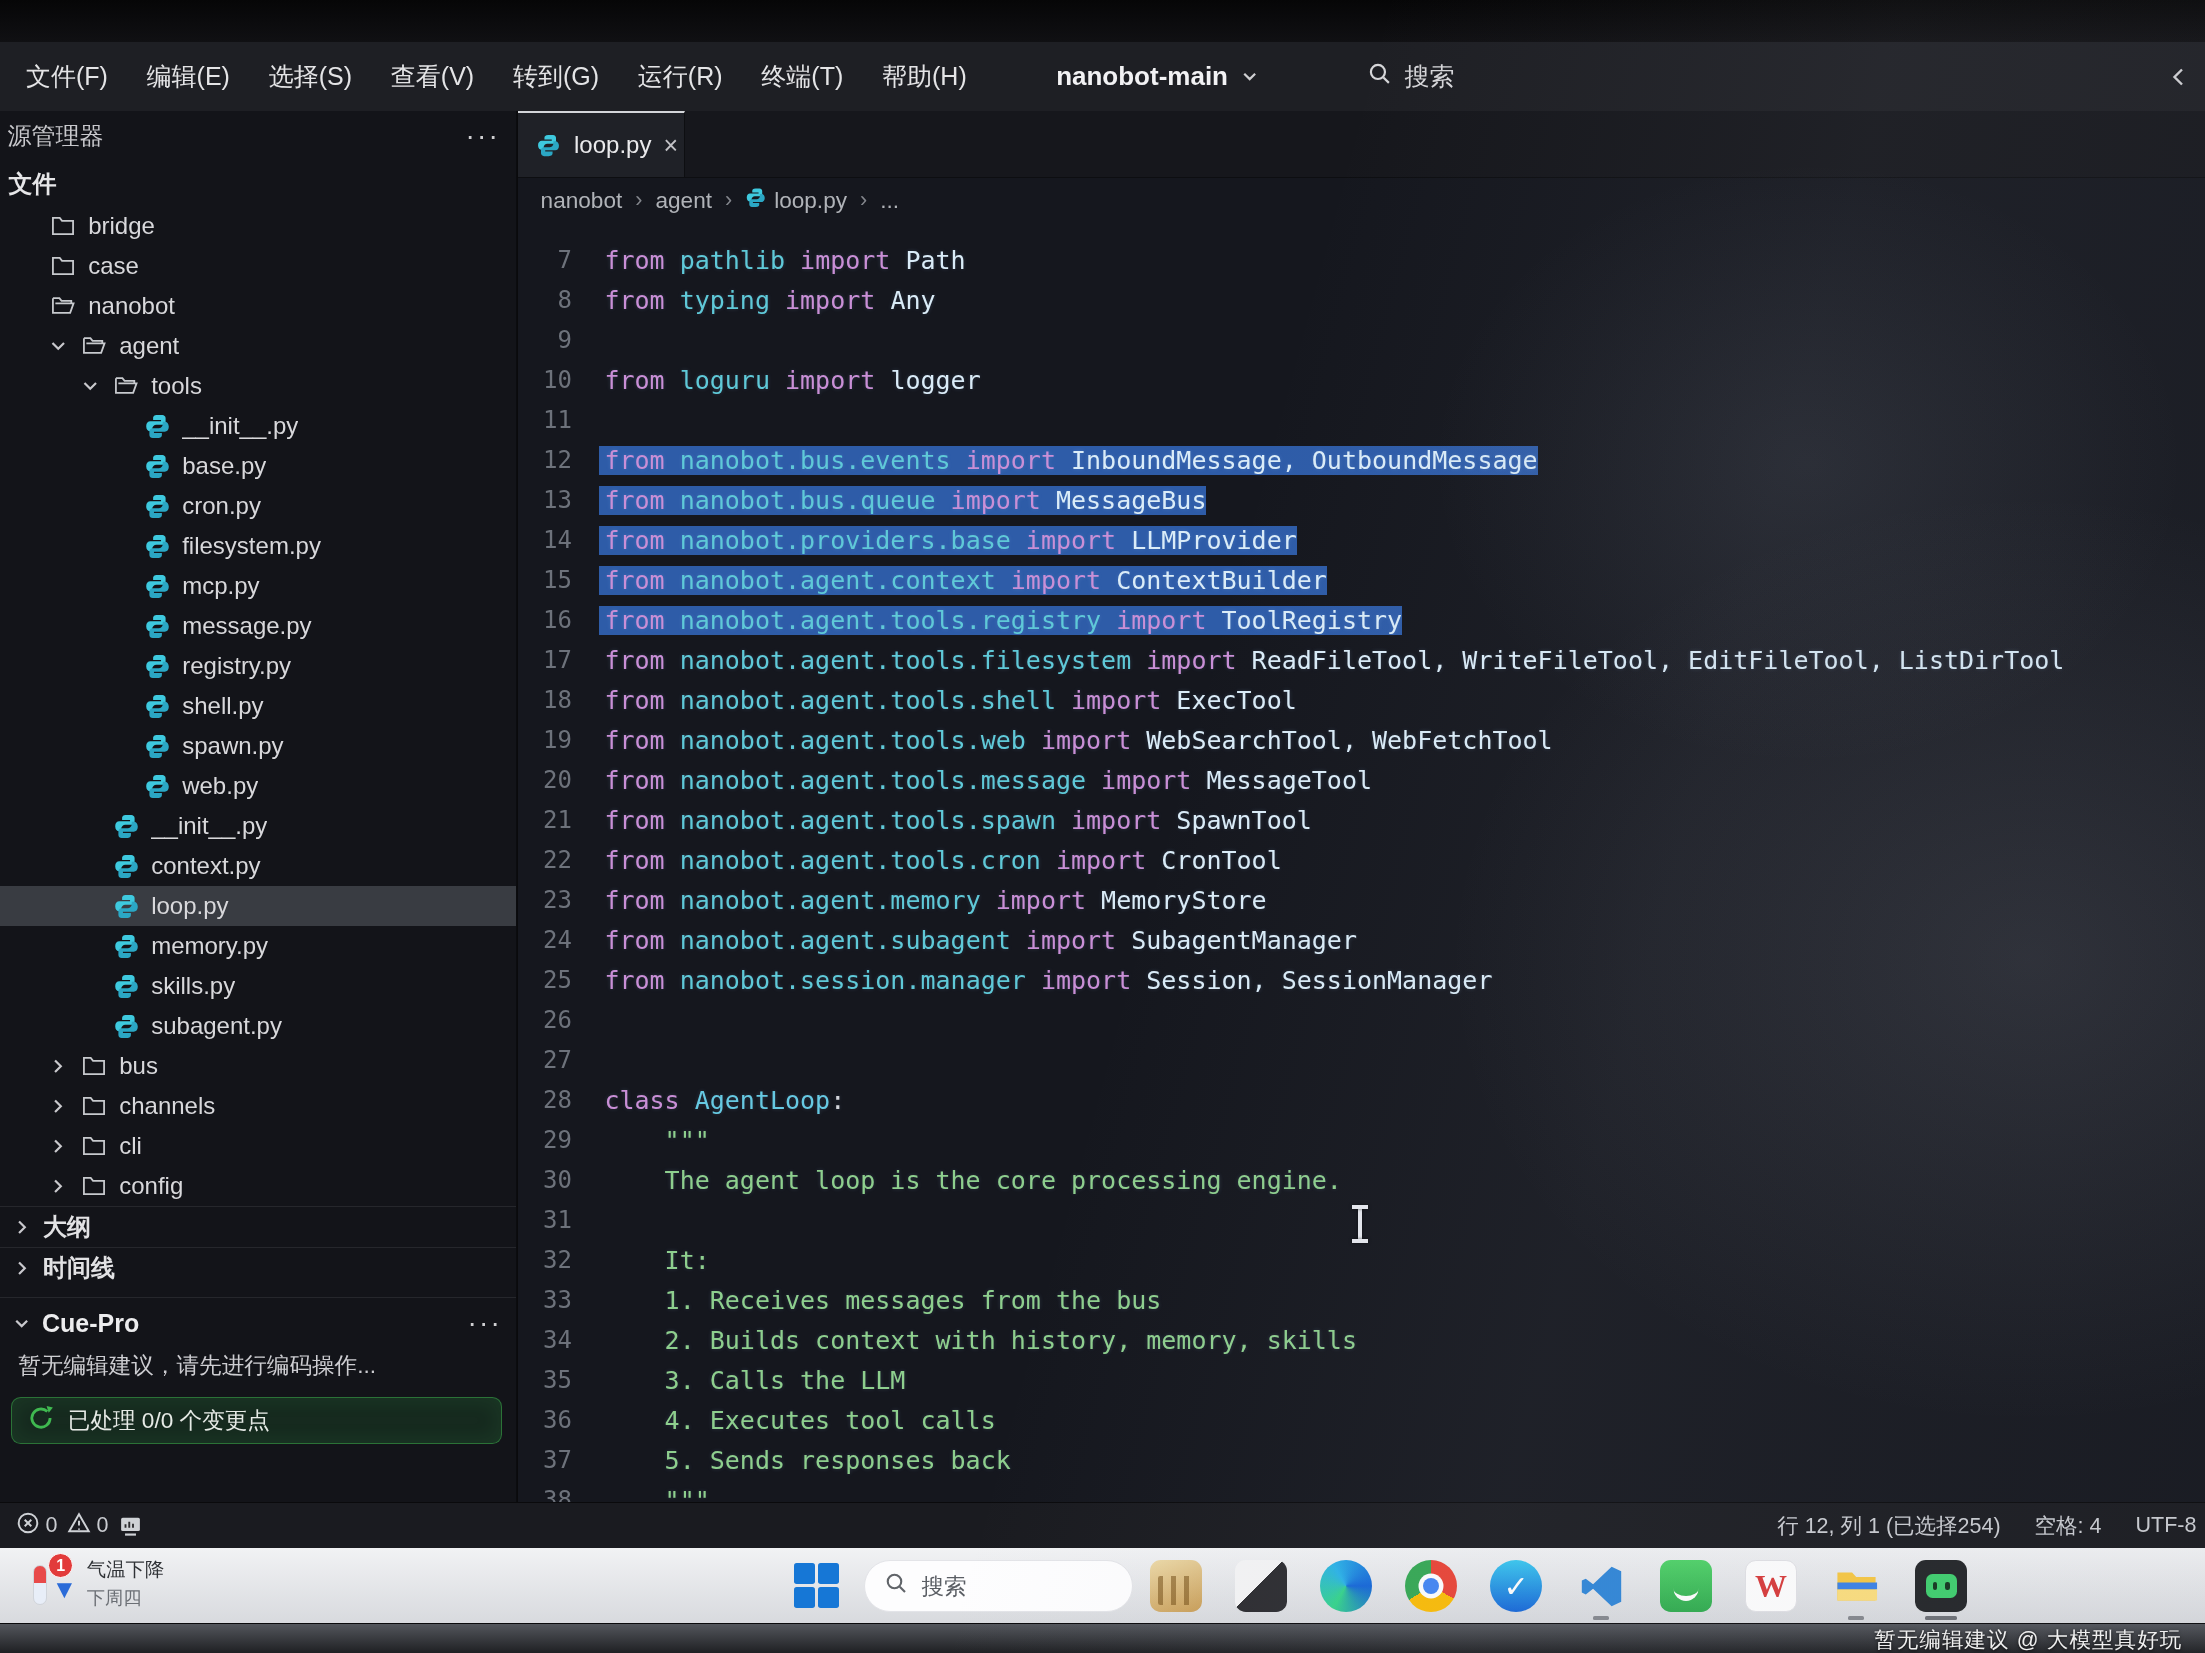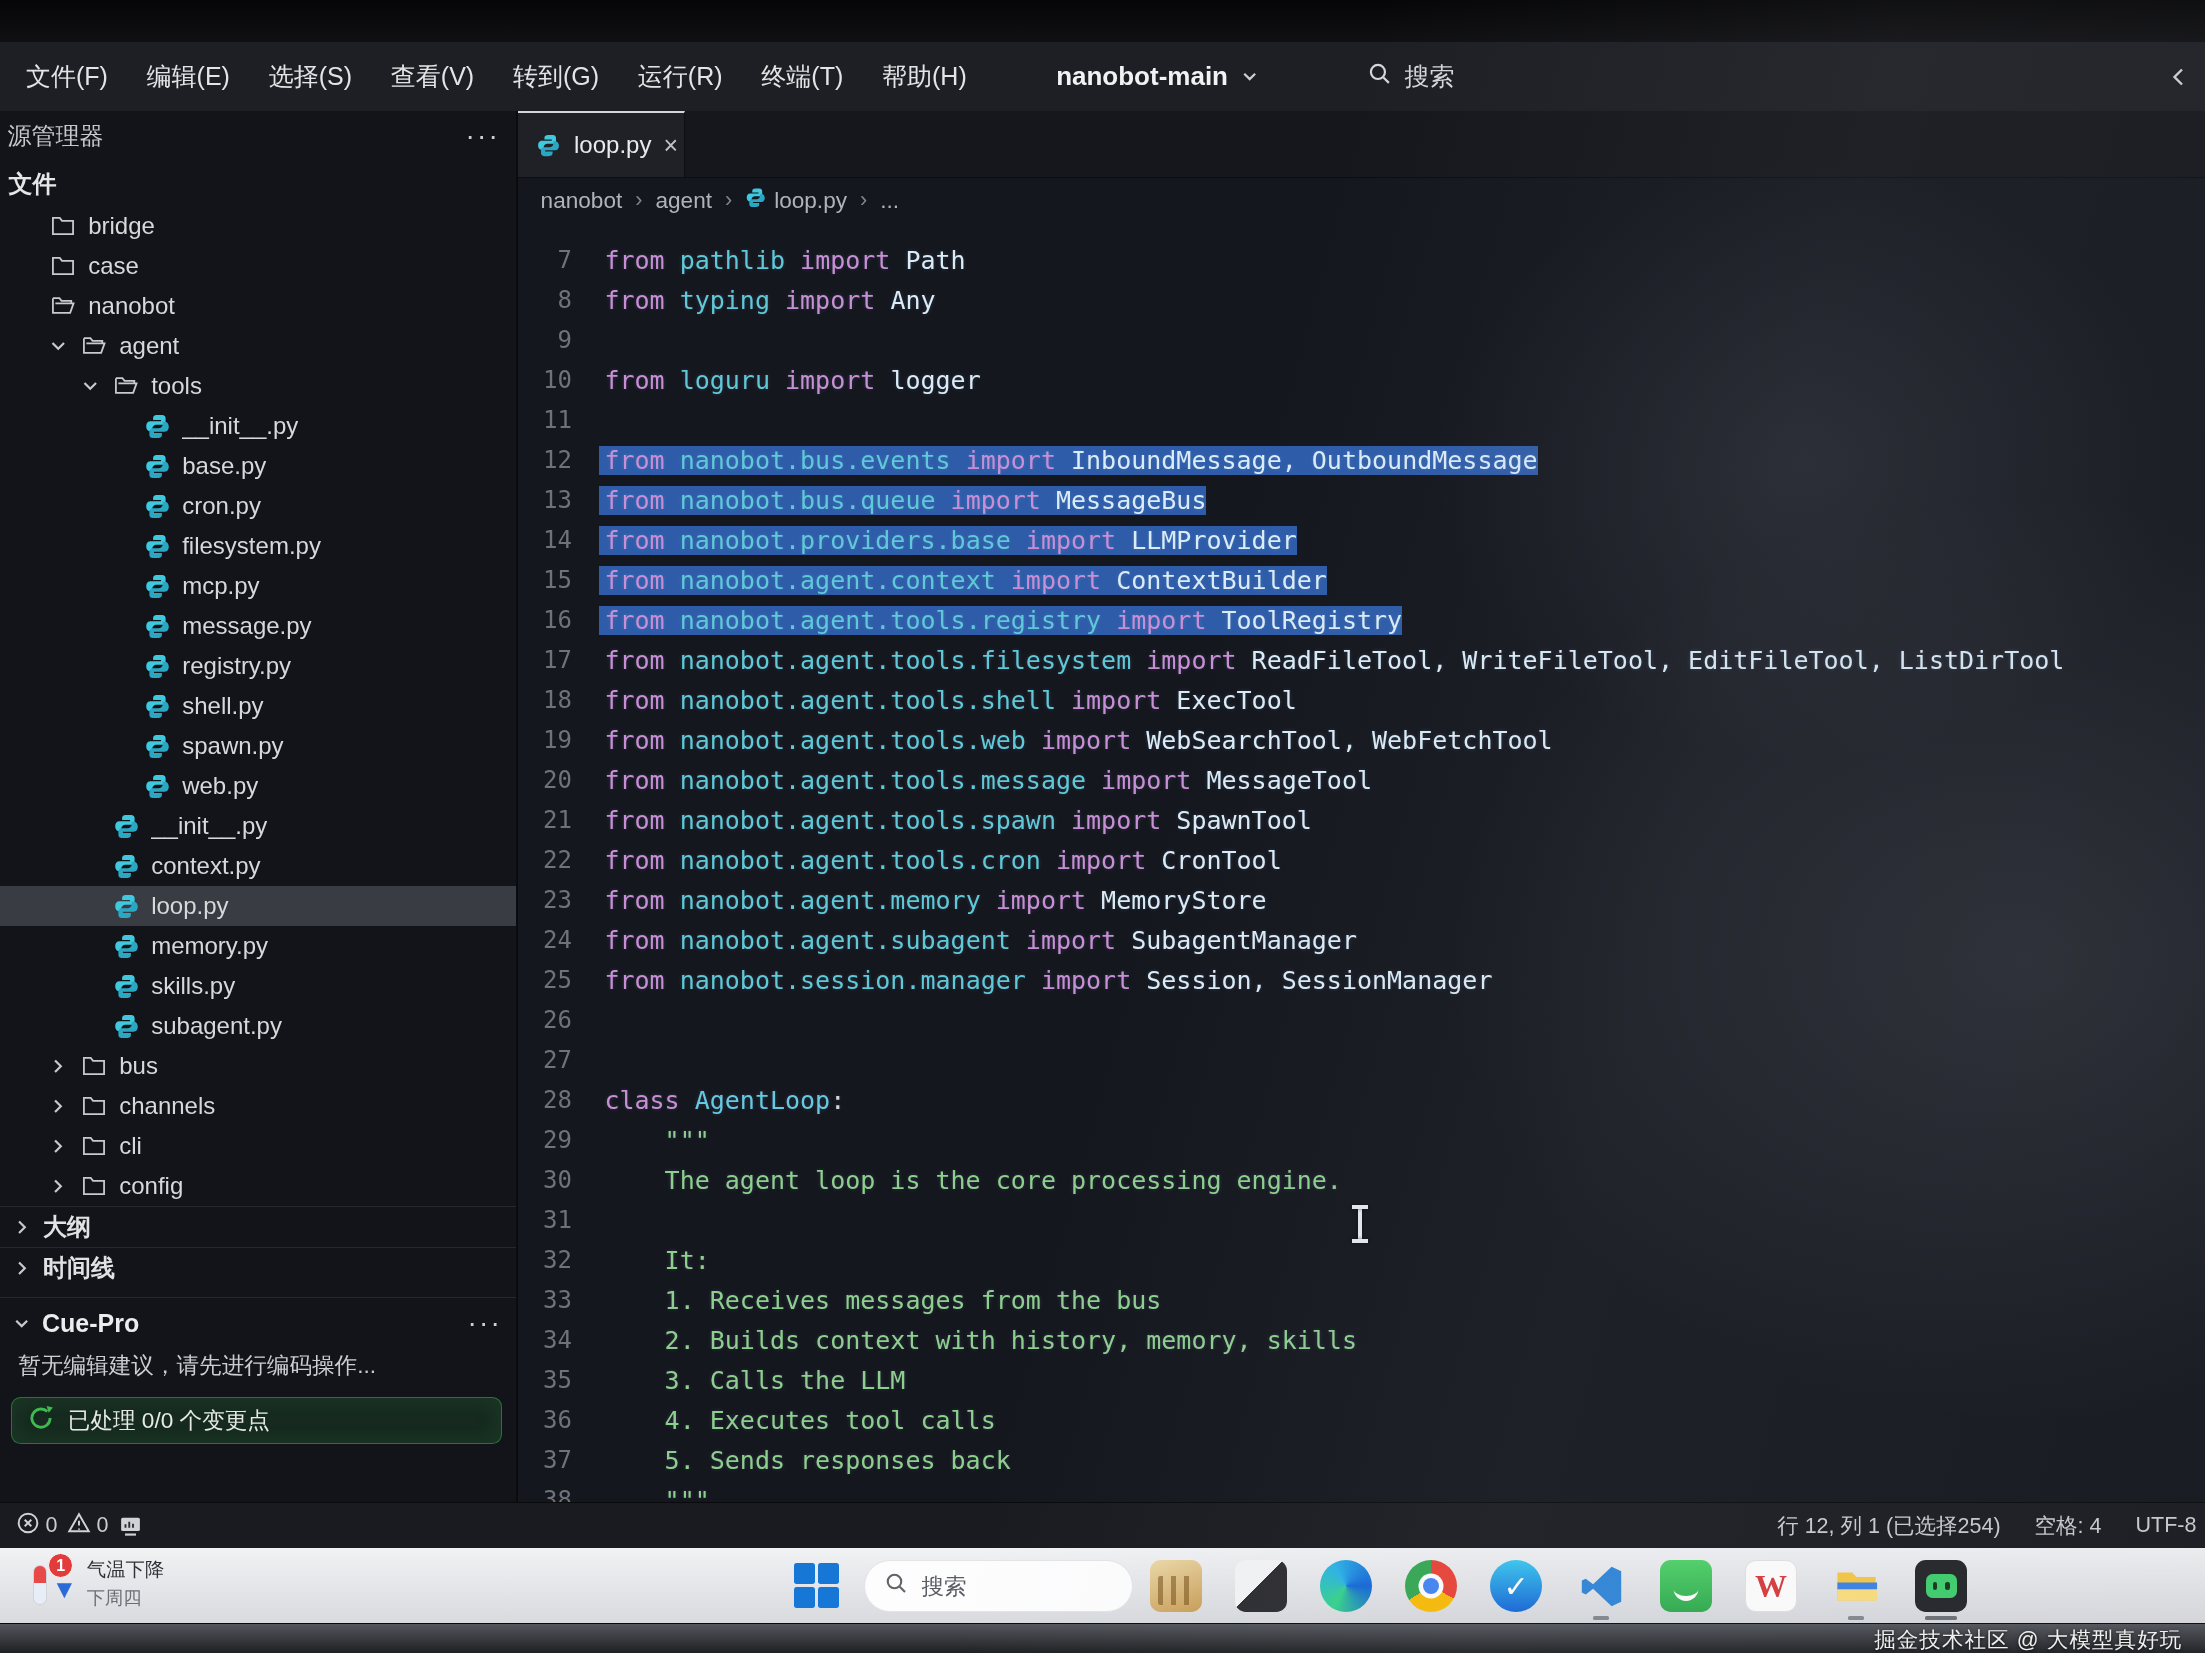--- a/index.html
+++ b/index.html
@@ -646,16 +646,16 @@
           <span class="task-indicator ind-small"></span>
         </div>
         <div class="app app-robot">
           <span class="robot-face"></span>
           <span class="task-indicator ind-wide"></span>
         </div>
       </div>
   </div>
 
   <div class="bezel-bottom"></div>
-  <div class="watermark">掘金技术社区 @ 大模型真好玩</div>
+  <div class="watermark">暂无编辑建议 @ 大模型真好玩</div>
   <div class="glare"></div>
 </div>
 
 
 </body></html>

